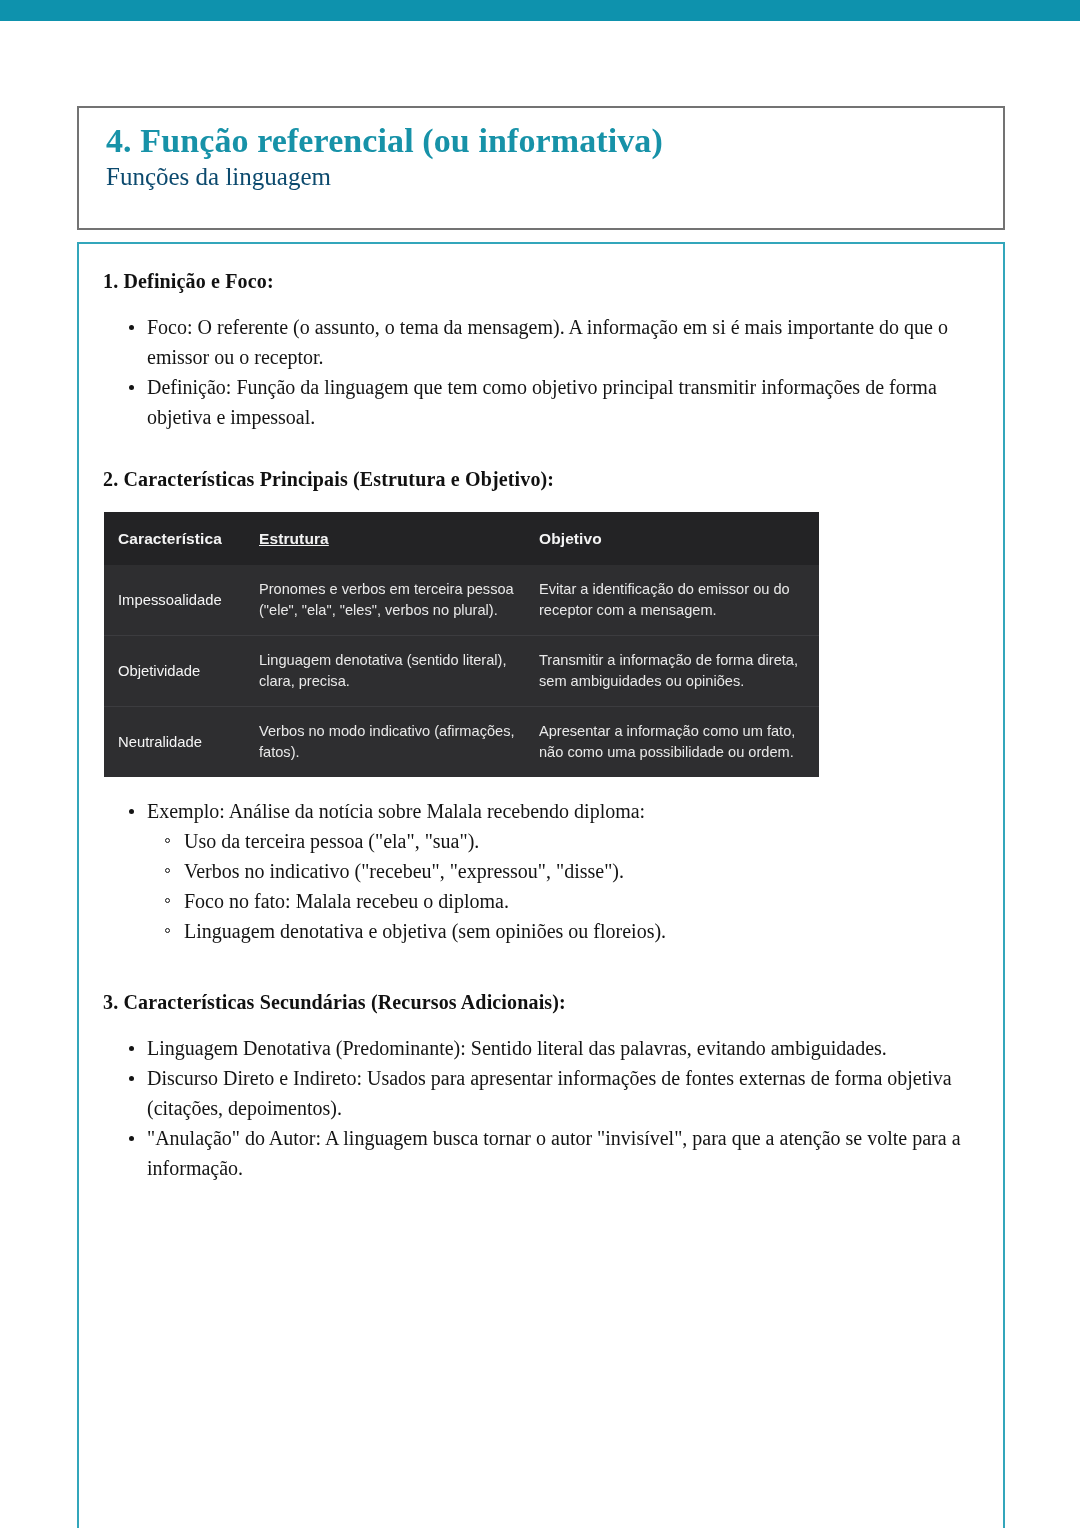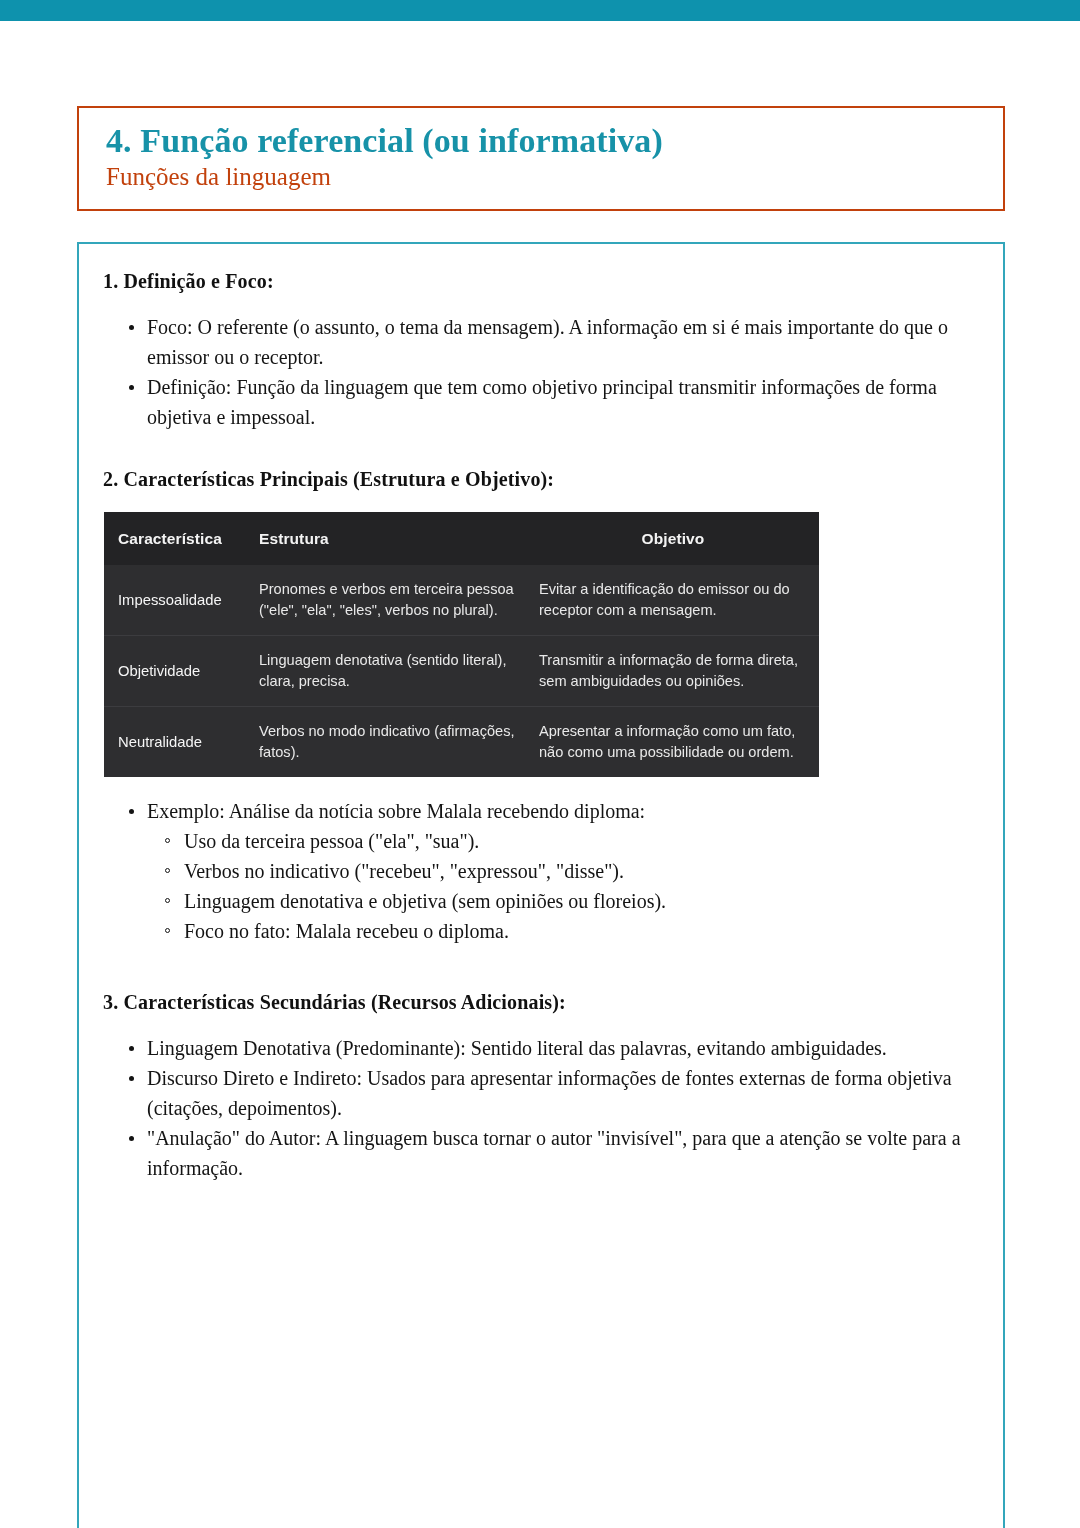--- a/index.html
+++ b/index.html
@@ -27,22 +27,22 @@
     height: 21px;
     background: #0e92ad;
   }
 
   
   .title-card {
     position: absolute;
     left: 77px;
     top: 106px;
     width: 928px;
-    height: 105px;
-    border: 2px solid #c2410c;
+    height: 124px;
+    border: 2px solid #737373;
     background: #ffffff;
     box-sizing: border-box;
   }
   .title-card-inner {
     padding: 14px 0 0 27px;
   }
   .doc-title {
     font-family: "Liberation Serif", "DejaVu Serif", serif;
     font-size: 34px;
     font-weight: 700;
@@ -50,21 +50,21 @@
     color: #1792a8;
     letter-spacing: 0.1px;
     margin: 0;
     white-space: nowrap;
   }
   .doc-subtitle {
     font-family: "Liberation Serif", "DejaVu Serif", serif;
     font-size: 25px;
     font-weight: 400;
     line-height: 1.2;
-    color: #c2410c;
+    color: #0c4a6e;
     margin: 2px 0 0 0;
     white-space: nowrap;
   }
 
   
   .content-card {
     position: absolute;
     left: 77px;
     top: 242px;
     width: 928px;
@@ -162,22 +162,22 @@
   }
   .tbl thead th {
     background: #232325;
     font-size: 15.5px;
     font-weight: 700;
     color: #f4f4f4;
     padding: 18px 12px 17px 0;
     letter-spacing: 0.1px;
   }
   .tbl thead th.c1 { padding-left: 14px; width: 155px; }
-  .tbl thead th.c2 { width: 280px; }
-  .tbl thead th.c3 { width: 280px; text-align: center; }
+  .tbl thead th.c2 { width: 280px; text-decoration: underline; }
+  .tbl thead th.c3 { width: 280px; }
 
   .tbl tbody tr { background: #2e2e30; }
   .tbl tbody tr + tr { border-top: 1px solid #3c3c3f; }
   .tbl tbody td {
     font-size: 14.6px;
     line-height: 21px;
     padding: 14px 12px 14px 0;
     color: #e9e9e9;
     font-weight: 400;
   }
@@ -241,22 +241,22 @@
         </tbody>
       </table>
     </div>
 
     <ul class="bullets">
       <li>
         <span>Exemplo: Análise da notícia sobre Malala recebendo diploma:</span>
         <ul class="subbullets">
           <li>Uso da terceira pessoa ("ela", "sua").</li>
           <li>Verbos no indicativo ("recebeu", "expressou", "disse").</li>
+          <li>Foco no fato: Malala recebeu o diploma.</li>
           <li>Linguagem denotativa e objetiva (sem opiniões ou floreios).</li>
-          <li>Foco no fato: Malala recebeu o diploma.</li>
         </ul>
       </li>
     </ul>
 
     <h2 class="section-heading heading-gap-3">3. Características Secundárias (Recursos Adicionais):</h2>
     <ul class="bullets">
       <li>Linguagem Denotativa (Predominante): Sentido literal das palavras, evitando ambiguidades.</li>
       <li>Discurso Direto e Indireto: Usados para apresentar informações de fontes externas de forma objetiva (citações, depoimentos).</li>
       <li>"Anulação" do Autor: A linguagem busca tornar o autor "invisível", para que a atenção se volte para a informação.</li>
     </ul>

